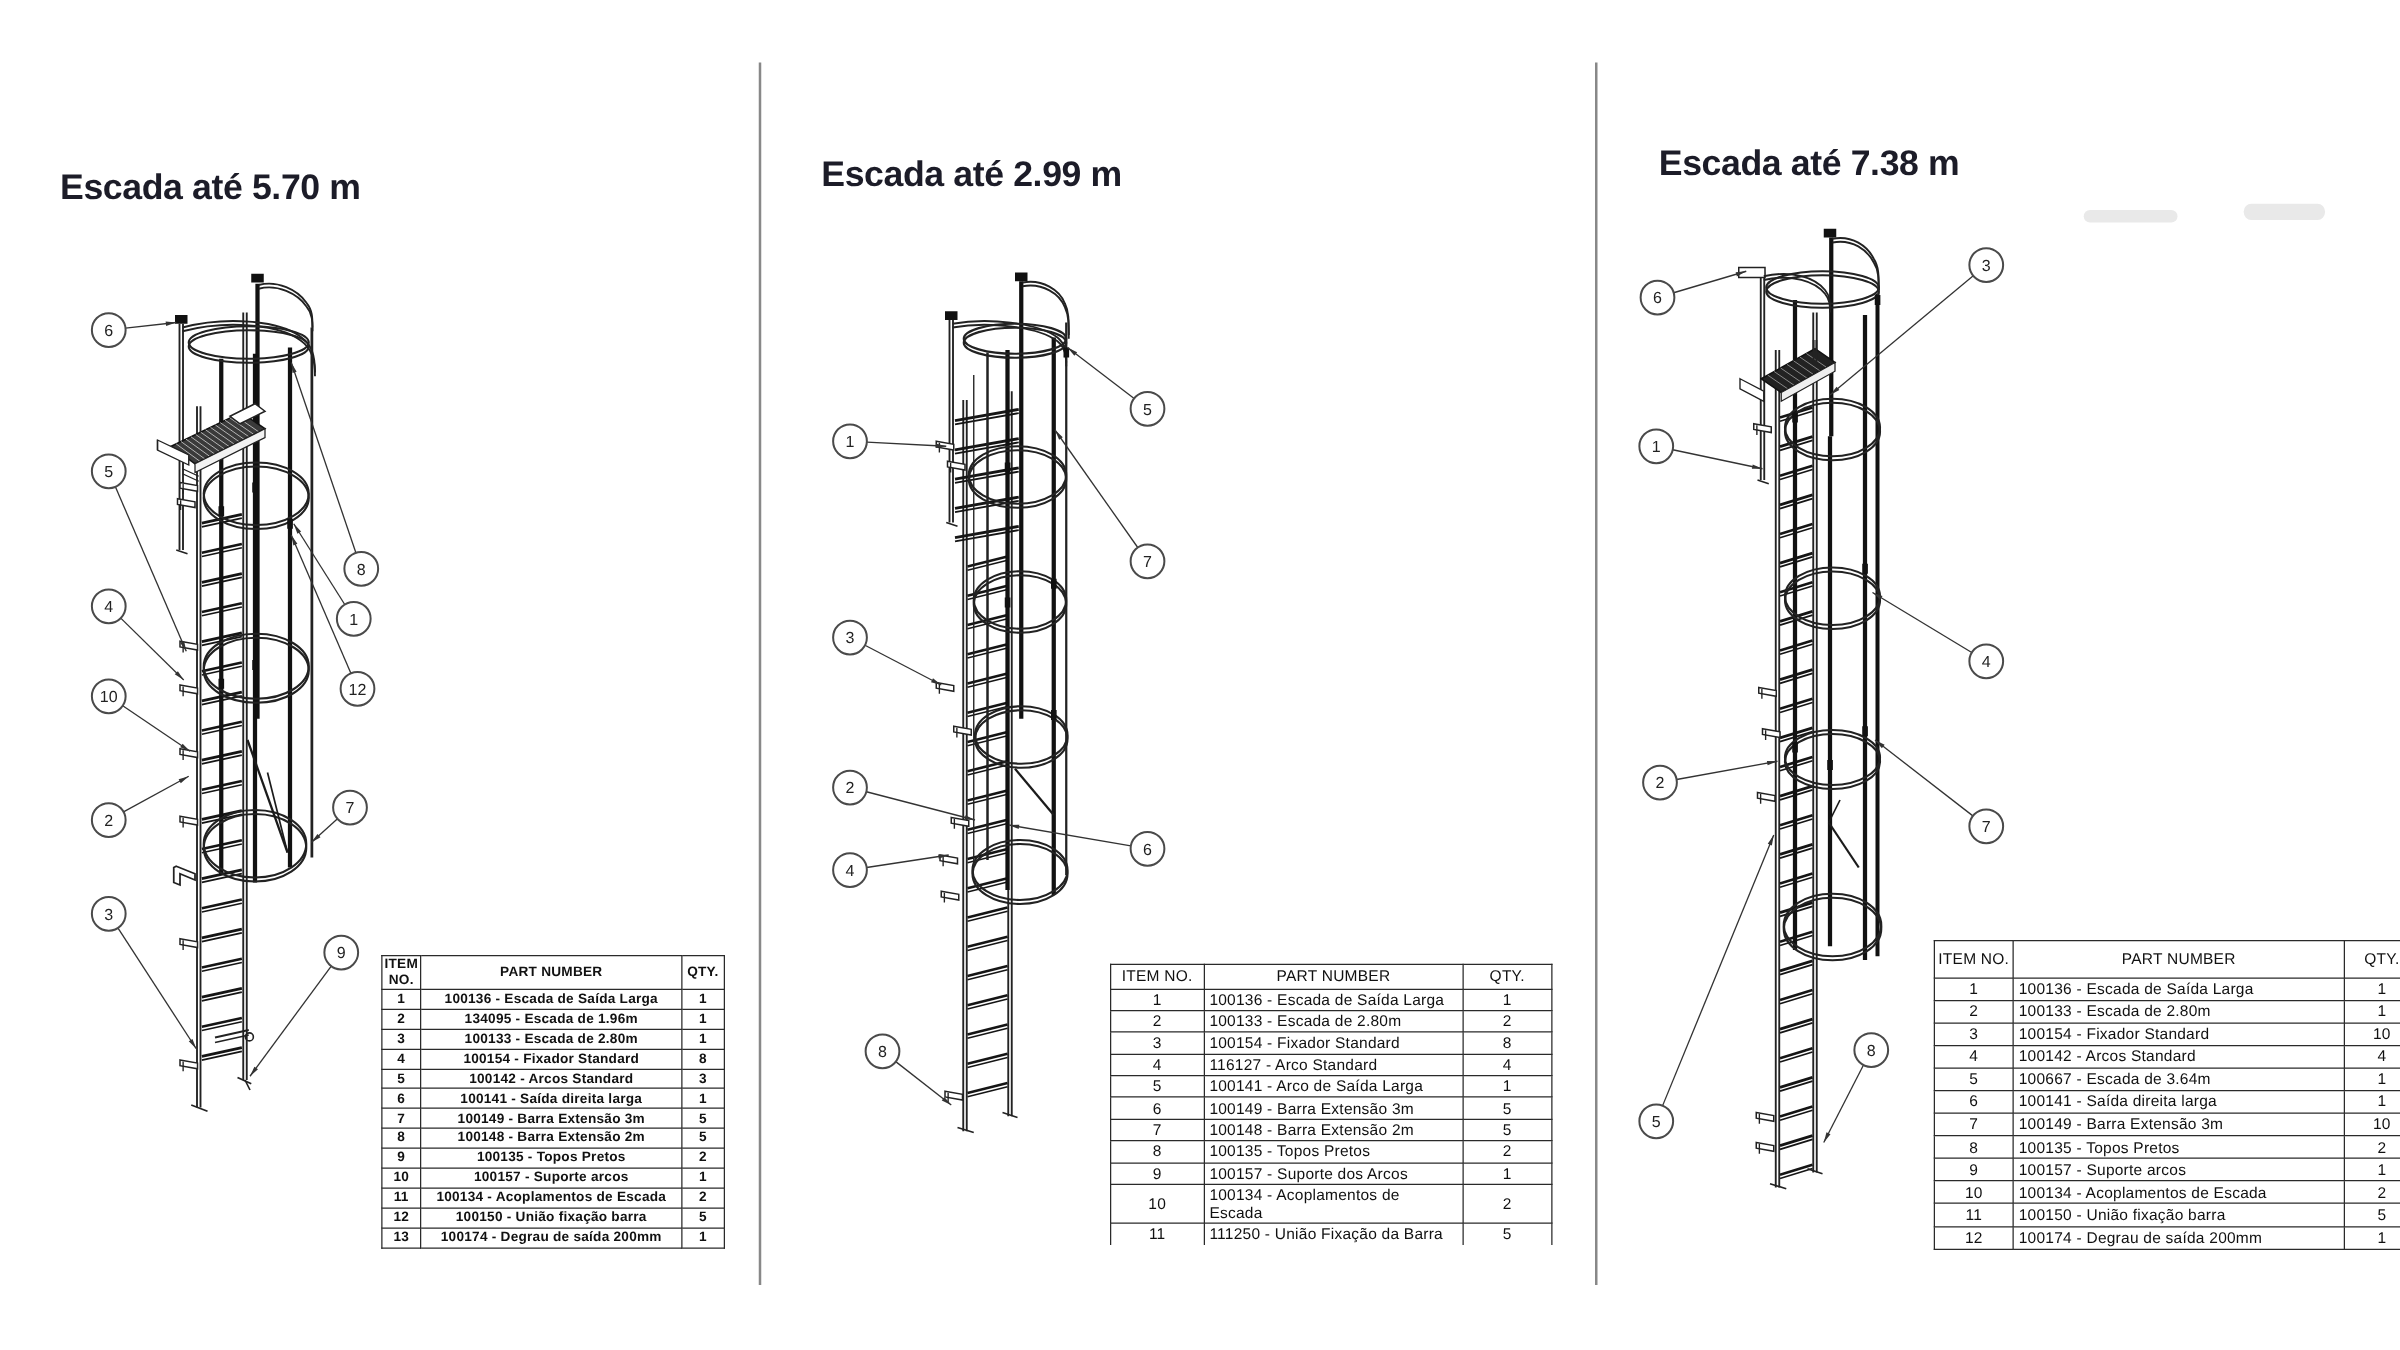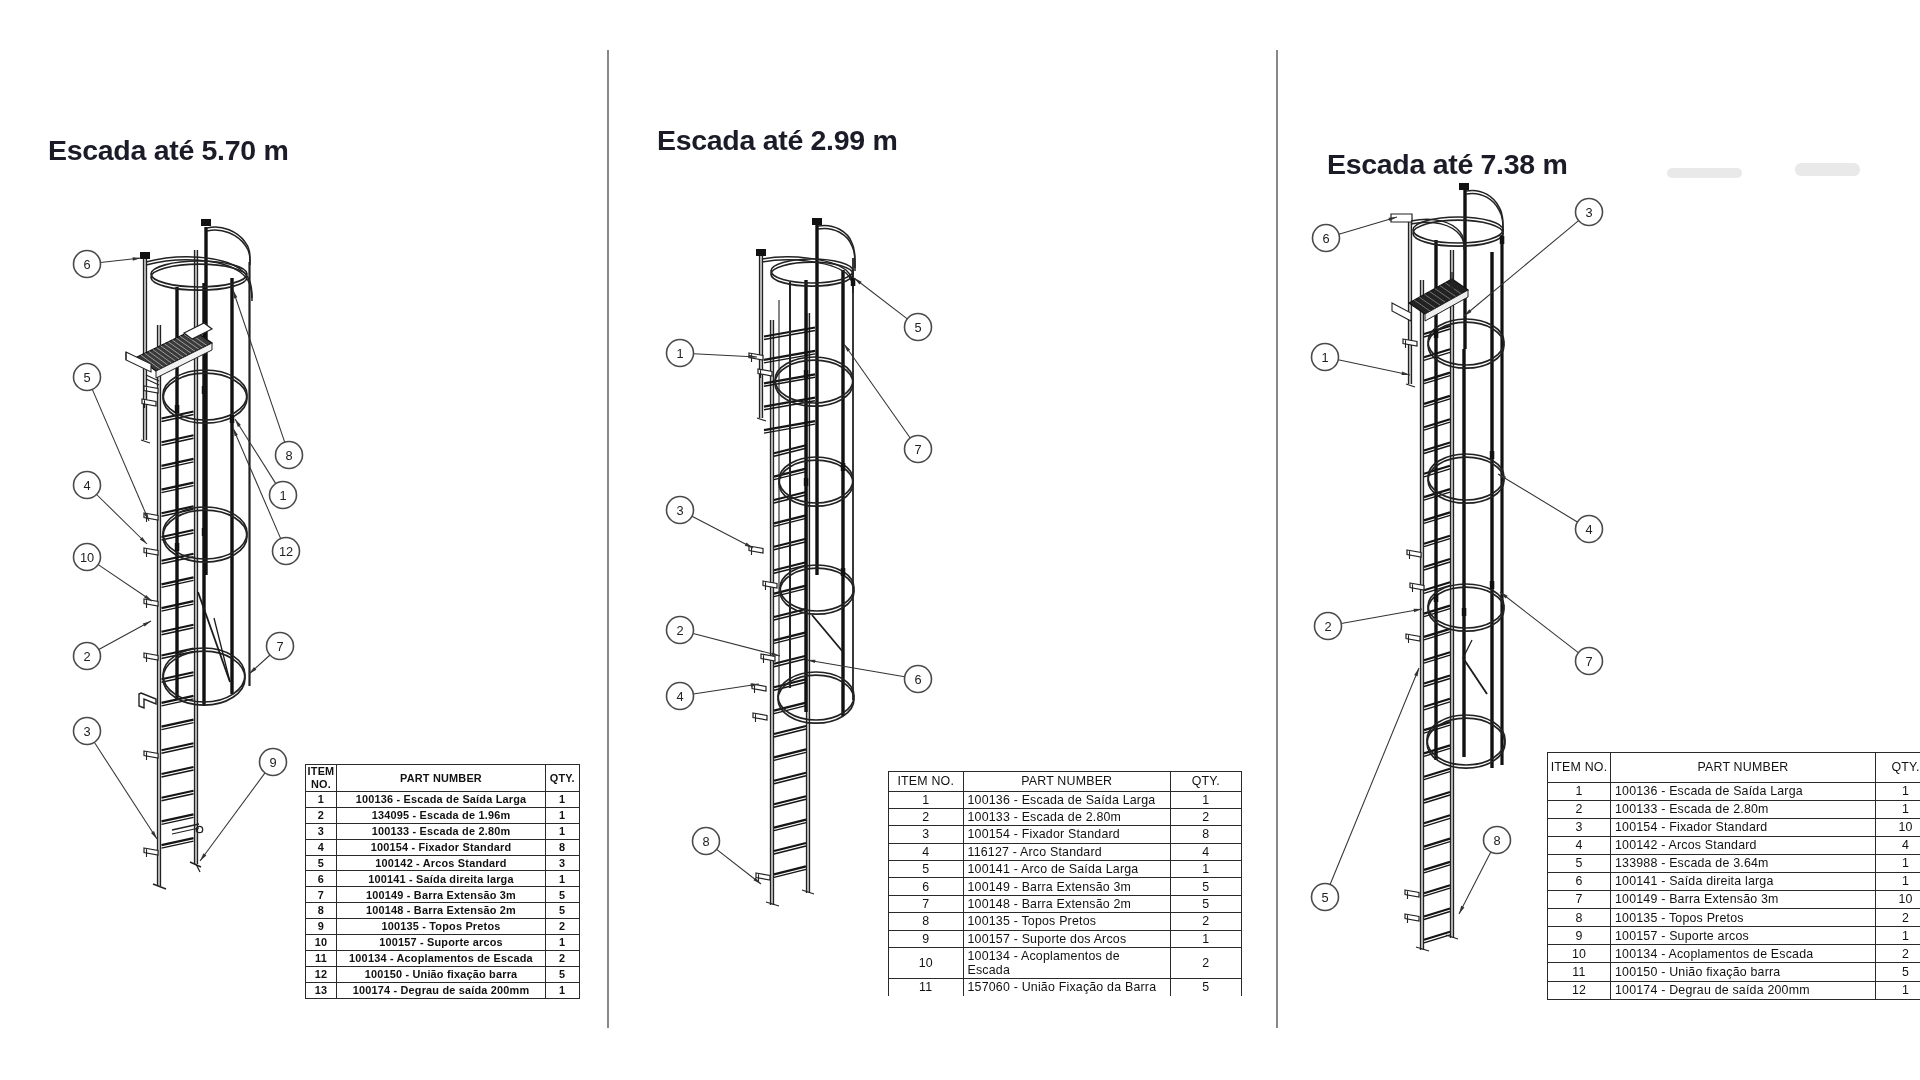--- a/index.html
+++ b/index.html
@@ -14,21 +14,21 @@
 .ptable table.cut{border-bottom:none;}
 .ptable table.cut tr:last-child td{border-bottom:none;}
 </style></head>
 <body>
 <div id="page">
 
 <div class="title" style="left:48px;top:124px;margin-top:10px;">Escada até 5.70 m</div>
 
 <div class="title" style="left:657px;top:124px;">Escada até 2.99 m</div>
 
-<div class="title" style="left:1327px;top:115px;margin-top:33px;">Escada até 7.38 m</div>
+<div class="title" style="left:1327px;top:115px;">Escada até 7.38 m</div>
 <svg width="1920" height="1080" viewBox="0 0 1920 1080" font-family="Liberation Sans,sans-serif">
 
 <line x1="608" y1="50" x2="608" y2="1028" stroke="#888" stroke-width="2"></line>
 
 <line x1="1277" y1="50" x2="1277" y2="1028" stroke="#888" stroke-width="2"></line>
 
 <g>
 
 <line x1="157.6" y1="325.0" x2="157.6" y2="886.0" stroke="#222" stroke-width="1.5"></line>
 <line x1="160.4" y1="325.0" x2="160.4" y2="886.0" stroke="#222" stroke-width="1.5"></line>
@@ -683,21 +683,21 @@
             <td style="text-align:left;padding-left:4px;">100157 - Suporte dos Arcos</td>
             <td>1</td>
           </tr>
 <tr style="height:30.8px">
             <td>10</td>
             <td style="text-align:left;padding-left:4px;">100134 - Acoplamentos de<br>Escada</td>
             <td>2</td>
           </tr>
 <tr style="height:17.4px">
             <td>11</td>
-            <td style="text-align:left;padding-left:4px;">157060 - União Fixação da Barra</td>
+            <td style="text-align:left;padding-left:4px;">111250 - União Fixação da Barra</td>
             <td>5</td>
           </tr>
 </tbody>
       </table>
     </div>
 
 <div class="ptable" style="left:1547px;top:752px;width:388px;">
 <table style="width:388px;font-size:12.4px;" class="">
 <colgroup>
           <col style="width:63px">
@@ -725,21 +725,21 @@
             <td style="text-align:left;padding-left:4px;">100154 - Fixador Standard</td>
             <td>10</td>
           </tr>
 <tr style="height:18.1px">
             <td>4</td>
             <td style="text-align:left;padding-left:4px;">100142 - Arcos Standard</td>
             <td>4</td>
           </tr>
 <tr style="height:18.1px">
             <td>5</td>
-            <td style="text-align:left;padding-left:4px;">133988 - Escada de 3.64m</td>
+            <td style="text-align:left;padding-left:4px;">100667 - Escada de 3.64m</td>
             <td>1</td>
           </tr>
 <tr style="height:18.1px">
             <td>6</td>
             <td style="text-align:left;padding-left:4px;">100141 - Saída direita larga</td>
             <td>1</td>
           </tr>
 <tr style="height:18.1px">
             <td>7</td>
             <td style="text-align:left;padding-left:4px;">100149 - Barra Extensão 3m</td>

